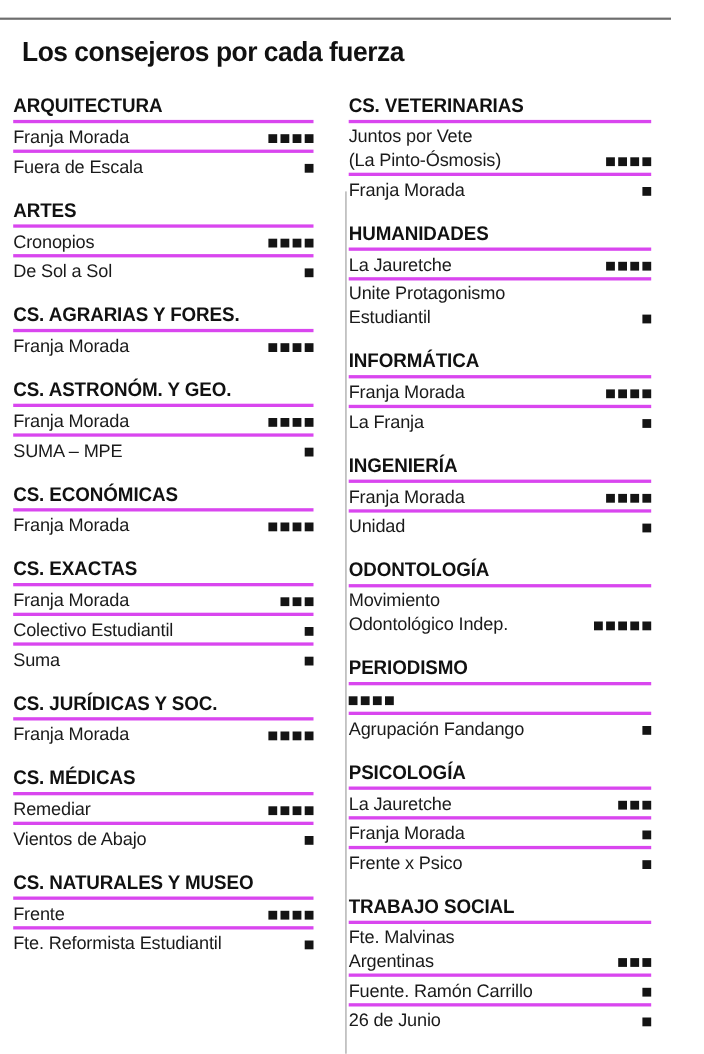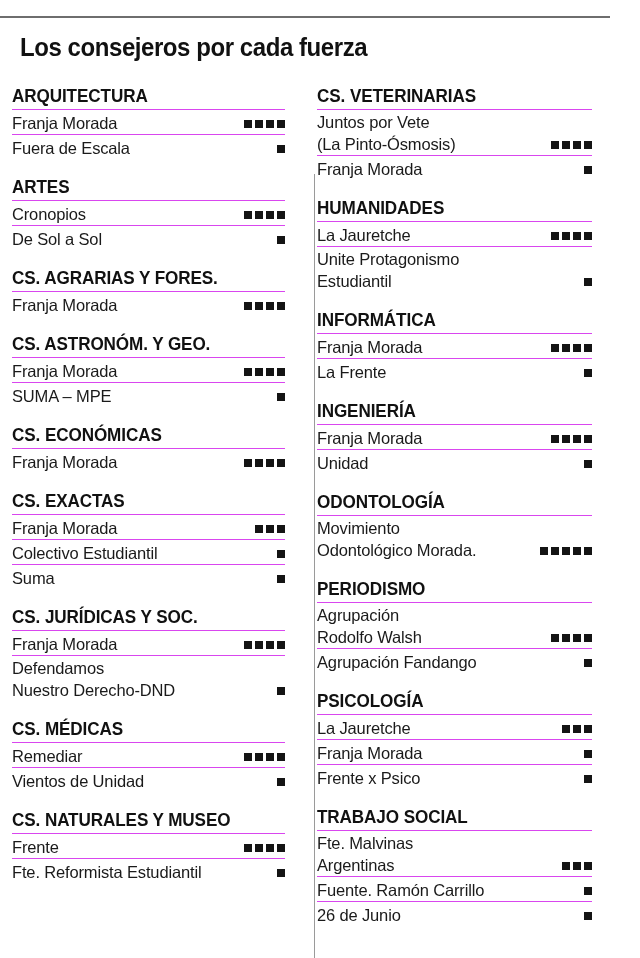--- a/index.html
+++ b/index.html
@@ -86,21 +86,21 @@
     padding-bottom: 2px;
     transform: scaleX(0.95);
     transform-origin: left center;
   }
 
   
   .row {
     display: flex;
     align-items: flex-end;
     justify-content: space-between;
-    border-top: 1px solid #d946ef;
+    border-top: 3px solid #d946ef;
     min-height: 23px;
     padding-top: 1px;
   }
 
   .row-label {
     font-size: 16.5px;
     line-height: 22px;
     color: #1a1a1a;
     letter-spacing: -0.15px;
     white-space: pre-line;
@@ -240,41 +240,34 @@
           <div class="section-title">CS. JURÍDICAS Y SOC.</div>
           <div class="row">
             <div class="row-label">Franja Morada</div>
             <div class="row-squares">
               <span class="sq"></span>
               <span class="sq"></span>
               <span class="sq"></span>
               <span class="sq"></span>
             </div>
           </div>
-          <div class="row">
-            <div class="row-label">Defendamos
-Nuestro Derecho-DND</div>
-            <div class="row-squares">
-              <span class="sq"></span>
-            </div>
-          </div>
         </div>
         <div class="section">
           <div class="section-title">CS. MÉDICAS</div>
           <div class="row">
             <div class="row-label">Remediar</div>
             <div class="row-squares">
               <span class="sq"></span>
               <span class="sq"></span>
               <span class="sq"></span>
               <span class="sq"></span>
             </div>
           </div>
           <div class="row">
-            <div class="row-label">Vientos de Unidad</div>
+            <div class="row-label">Vientos de Abajo</div>
             <div class="row-squares">
               <span class="sq"></span>
             </div>
           </div>
         </div>
         <div class="section">
           <div class="section-title">CS. NATURALES Y MUSEO</div>
           <div class="row">
             <div class="row-label">Frente</div>
             <div class="row-squares">
@@ -336,21 +329,21 @@
           <div class="row">
             <div class="row-label">Franja Morada</div>
             <div class="row-squares">
               <span class="sq"></span>
               <span class="sq"></span>
               <span class="sq"></span>
               <span class="sq"></span>
             </div>
           </div>
           <div class="row">
-            <div class="row-label">La Frente</div>
+            <div class="row-label">La Franja</div>
             <div class="row-squares">
               <span class="sq"></span>
             </div>
           </div>
         </div>
         <div class="section">
           <div class="section-title">INGENIERÍA</div>
           <div class="row">
             <div class="row-label">Franja Morada</div>
             <div class="row-squares">
@@ -364,35 +357,33 @@
             <div class="row-label">Unidad</div>
             <div class="row-squares">
               <span class="sq"></span>
             </div>
           </div>
         </div>
         <div class="section">
           <div class="section-title">ODONTOLOGÍA</div>
           <div class="row">
             <div class="row-label">Movimiento
-Odontológico Morada.</div>
+Odontológico Indep.</div>
             <div class="row-squares">
               <span class="sq"></span>
               <span class="sq"></span>
               <span class="sq"></span>
               <span class="sq"></span>
               <span class="sq"></span>
             </div>
           </div>
         </div>
         <div class="section">
           <div class="section-title">PERIODISMO</div>
           <div class="row">
-            <div class="row-label">Agrupación
-Rodolfo Walsh</div>
             <div class="row-squares">
               <span class="sq"></span>
               <span class="sq"></span>
               <span class="sq"></span>
               <span class="sq"></span>
             </div>
           </div>
           <div class="row">
             <div class="row-label">Agrupación Fandango</div>
             <div class="row-squares">

